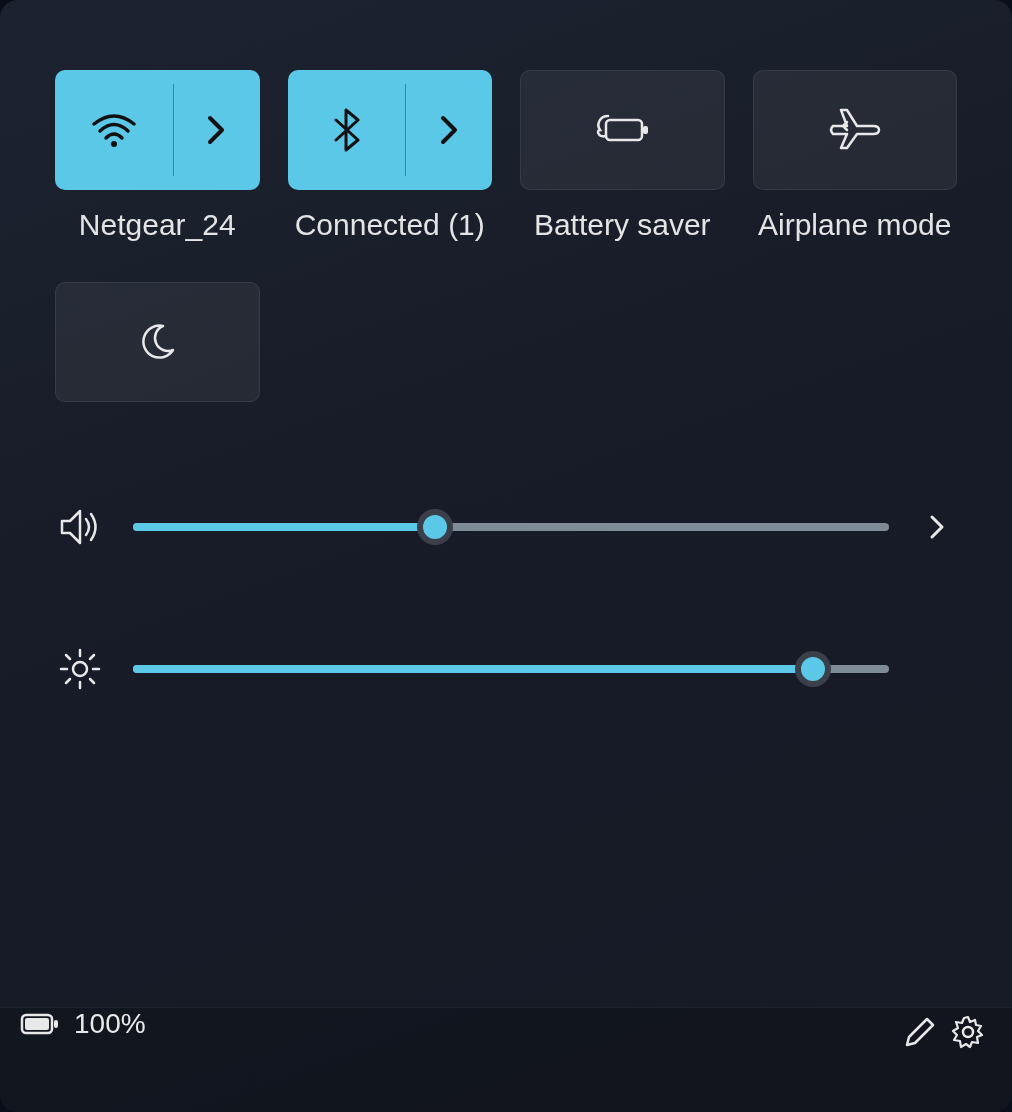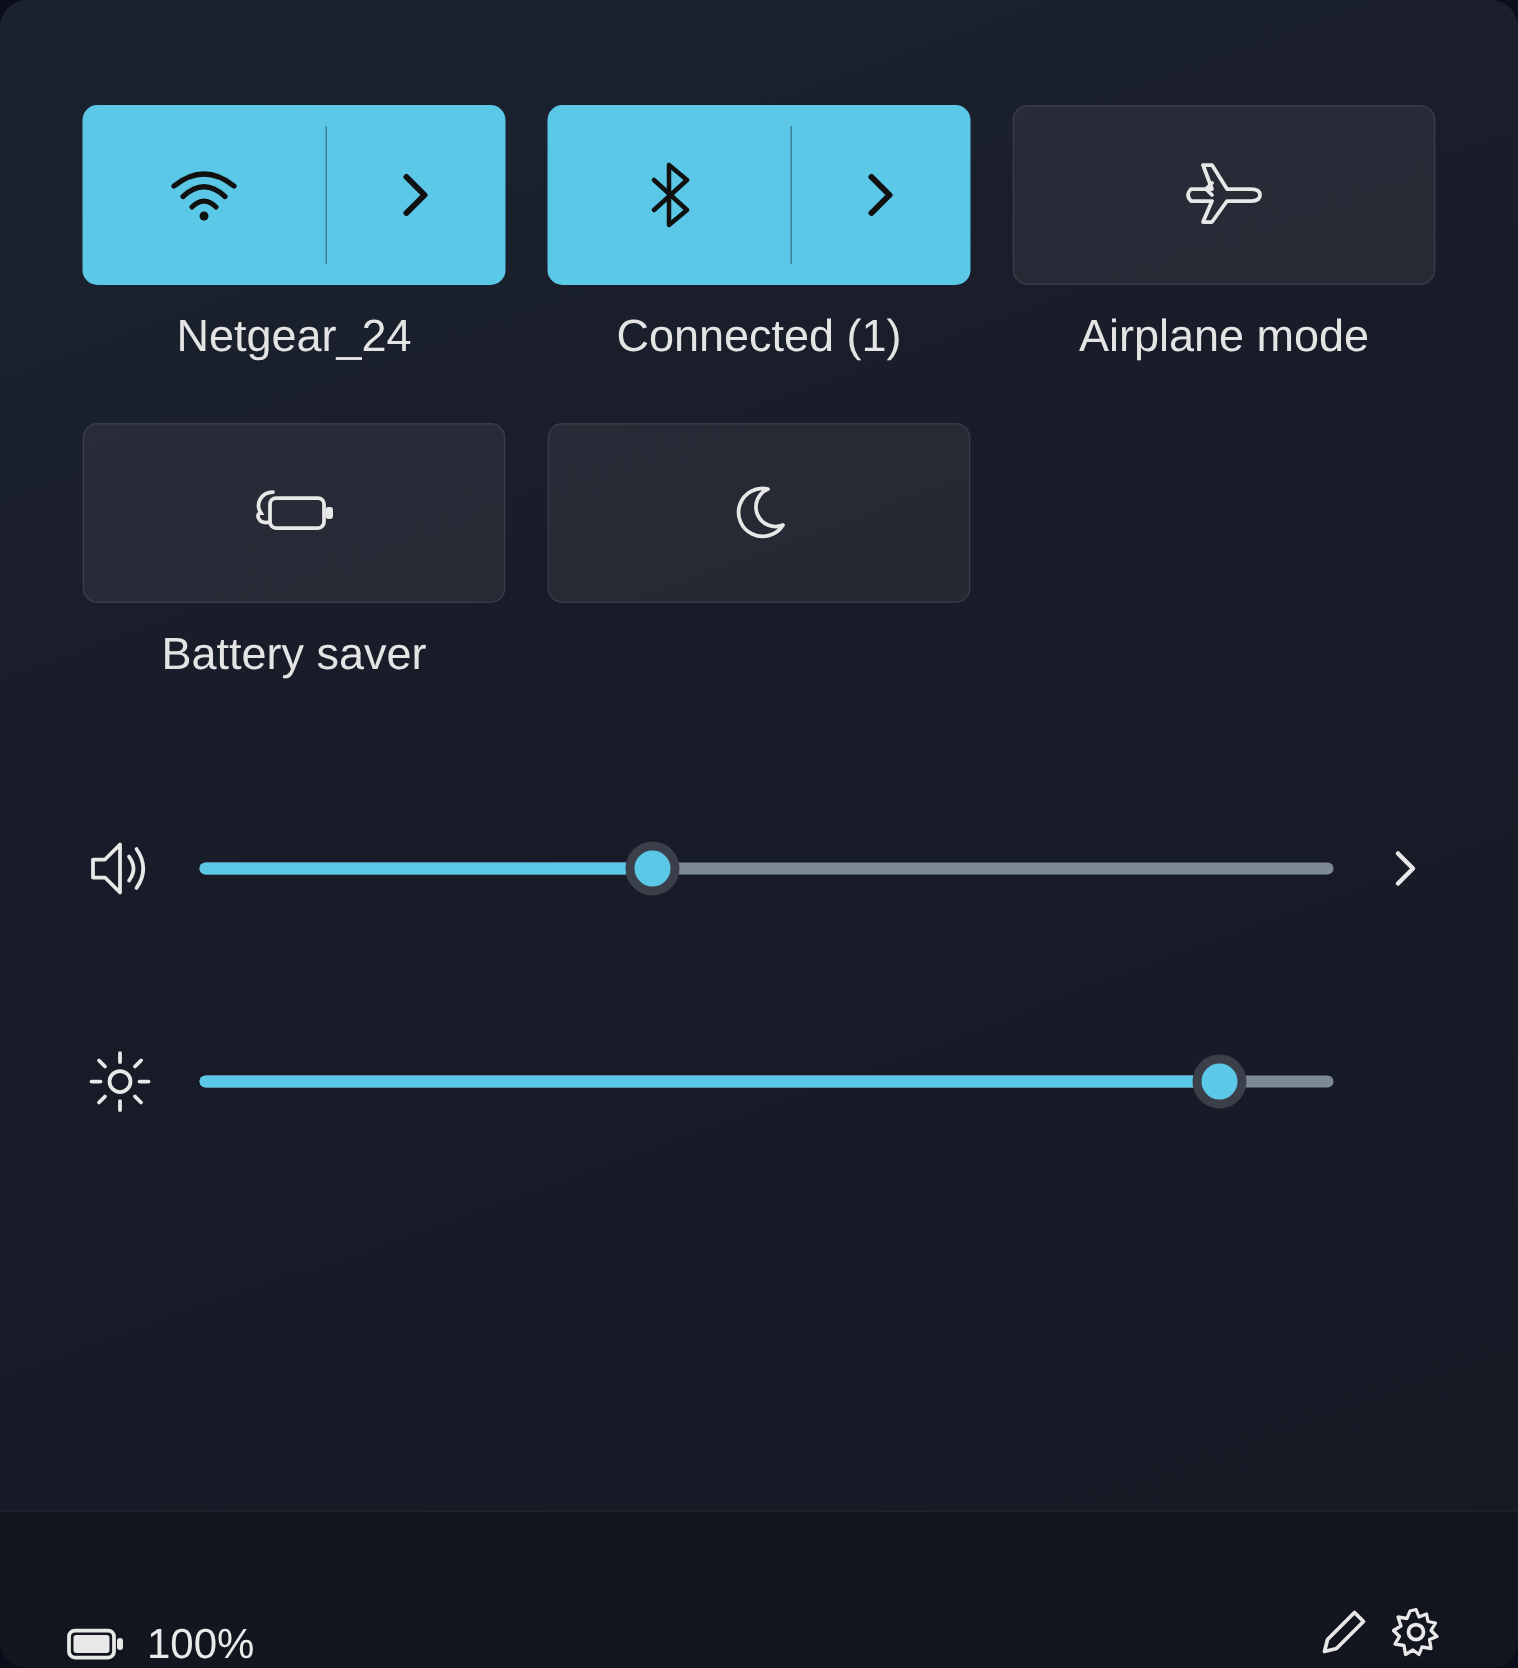--- a/index.html
+++ b/index.html
@@ -19,21 +19,21 @@
     width: 1012px;
     height: 1112px;
     background: linear-gradient(160deg, #1c2330 0%, #181c28 40%, #161a25 100%);
     border-radius: 18px;
     display: flex;
     flex-direction: column;
     padding: 70px 55px 0 55px;
   }
   .tiles {
     display: grid;
-    grid-template-columns: repeat(3, 1fr);
+    grid-template-columns: repeat(4, 1fr);
     gap: 28px;
     row-gap: 40px;
   }
   .tile-group {
     display: flex;
     flex-direction: column;
     align-items: center;
     gap: 18px;
   }
   .tile {
@@ -141,22 +141,22 @@
     justify-content: center;
   }
   .footer {
     margin-top: auto;
     margin-left: -55px;
     margin-right: -55px;
     height: 105px;
     background: rgba(0,0,0,0.18);
     border-top: 1px solid rgba(255,255,255,0.05);
     display: flex;
-    align-items: flex-end;
-    padding: 0 44px;
+    align-items: flex-start;
+    padding: 0 20px;
     border-radius: 0 0 18px 18px;
   }
   .footer .battery {
     display: flex;
     align-items: center;
     gap: 14px;
   }
   .footer .spacer {
     flex: 1;
   }
@@ -225,39 +225,39 @@
             </svg>
           </span>
         </div>
       </div>
       <div class="tile-label">Connected (1)</div>
     </div>
 
     <div class="tile-group">
       <div class="tile tile-off">
         <span>
-          <svg width="52" height="44" viewBox="0 0 52 44">
-            <path d="M4 22 L18 22 L12 6 L18 6 L28 22 L44 22 Q50 22 50 26 Q50 30 44 30 L28 30 L18 44 L12 44 L18 30 L4 30 Q0 26 4 22 Z M18 18 L14 22 L18 26" fill="none" stroke="#e8e8e8" stroke-width="2.5" stroke-linejoin="round" stroke-linecap="round" transform="translate(0,-4)"></path>
-          </svg>
-        </span>
-      </div>
-      <div class="tile-label">Airplane mode</div>
-    </div>
-
-    <div class="tile-group">
-      <div class="tile tile-off">
-        <span>
           <svg width="56" height="36" viewBox="0 0 56 36">
             <rect x="12" y="8" width="36" height="20" rx="4" fill="none" stroke="#e8e8e8" stroke-width="2.5"></rect>
             <rect x="49" y="14" width="5" height="8" rx="2" fill="#e8e8e8"></rect>
             <path d="M14 4 C6 4 2 12 6 18 C2 18 4 26 12 24" fill="none" stroke="#e8e8e8" stroke-width="2.5" stroke-linecap="round"></path>
           </svg>
         </span>
       </div>
       <div class="tile-label">Battery saver</div>
+    </div>
+
+    <div class="tile-group">
+      <div class="tile tile-off">
+        <span>
+          <svg width="52" height="44" viewBox="0 0 52 44">
+            <path d="M4 22 L18 22 L12 6 L18 6 L28 22 L44 22 Q50 22 50 26 Q50 30 44 30 L28 30 L18 44 L12 44 L18 30 L4 30 Q0 26 4 22 Z M18 18 L14 22 L18 26" fill="none" stroke="#e8e8e8" stroke-width="2.5" stroke-linejoin="round" stroke-linecap="round" transform="translate(0,-4)"></path>
+          </svg>
+        </span>
+      </div>
+      <div class="tile-label">Airplane mode</div>
     </div>
 
     <div class="tile-group">
       <div class="tile tile-off">
         <span>
           <svg width="40" height="40" viewBox="0 0 40 40">
             <path d="M26 4 A16 16 0 1 0 36 28 A12 12 0 0 1 26 4 Z" fill="none" stroke="#e8e8e8" stroke-width="2.5" stroke-linejoin="round"></path>
           </svg>
         </span>
       </div>

